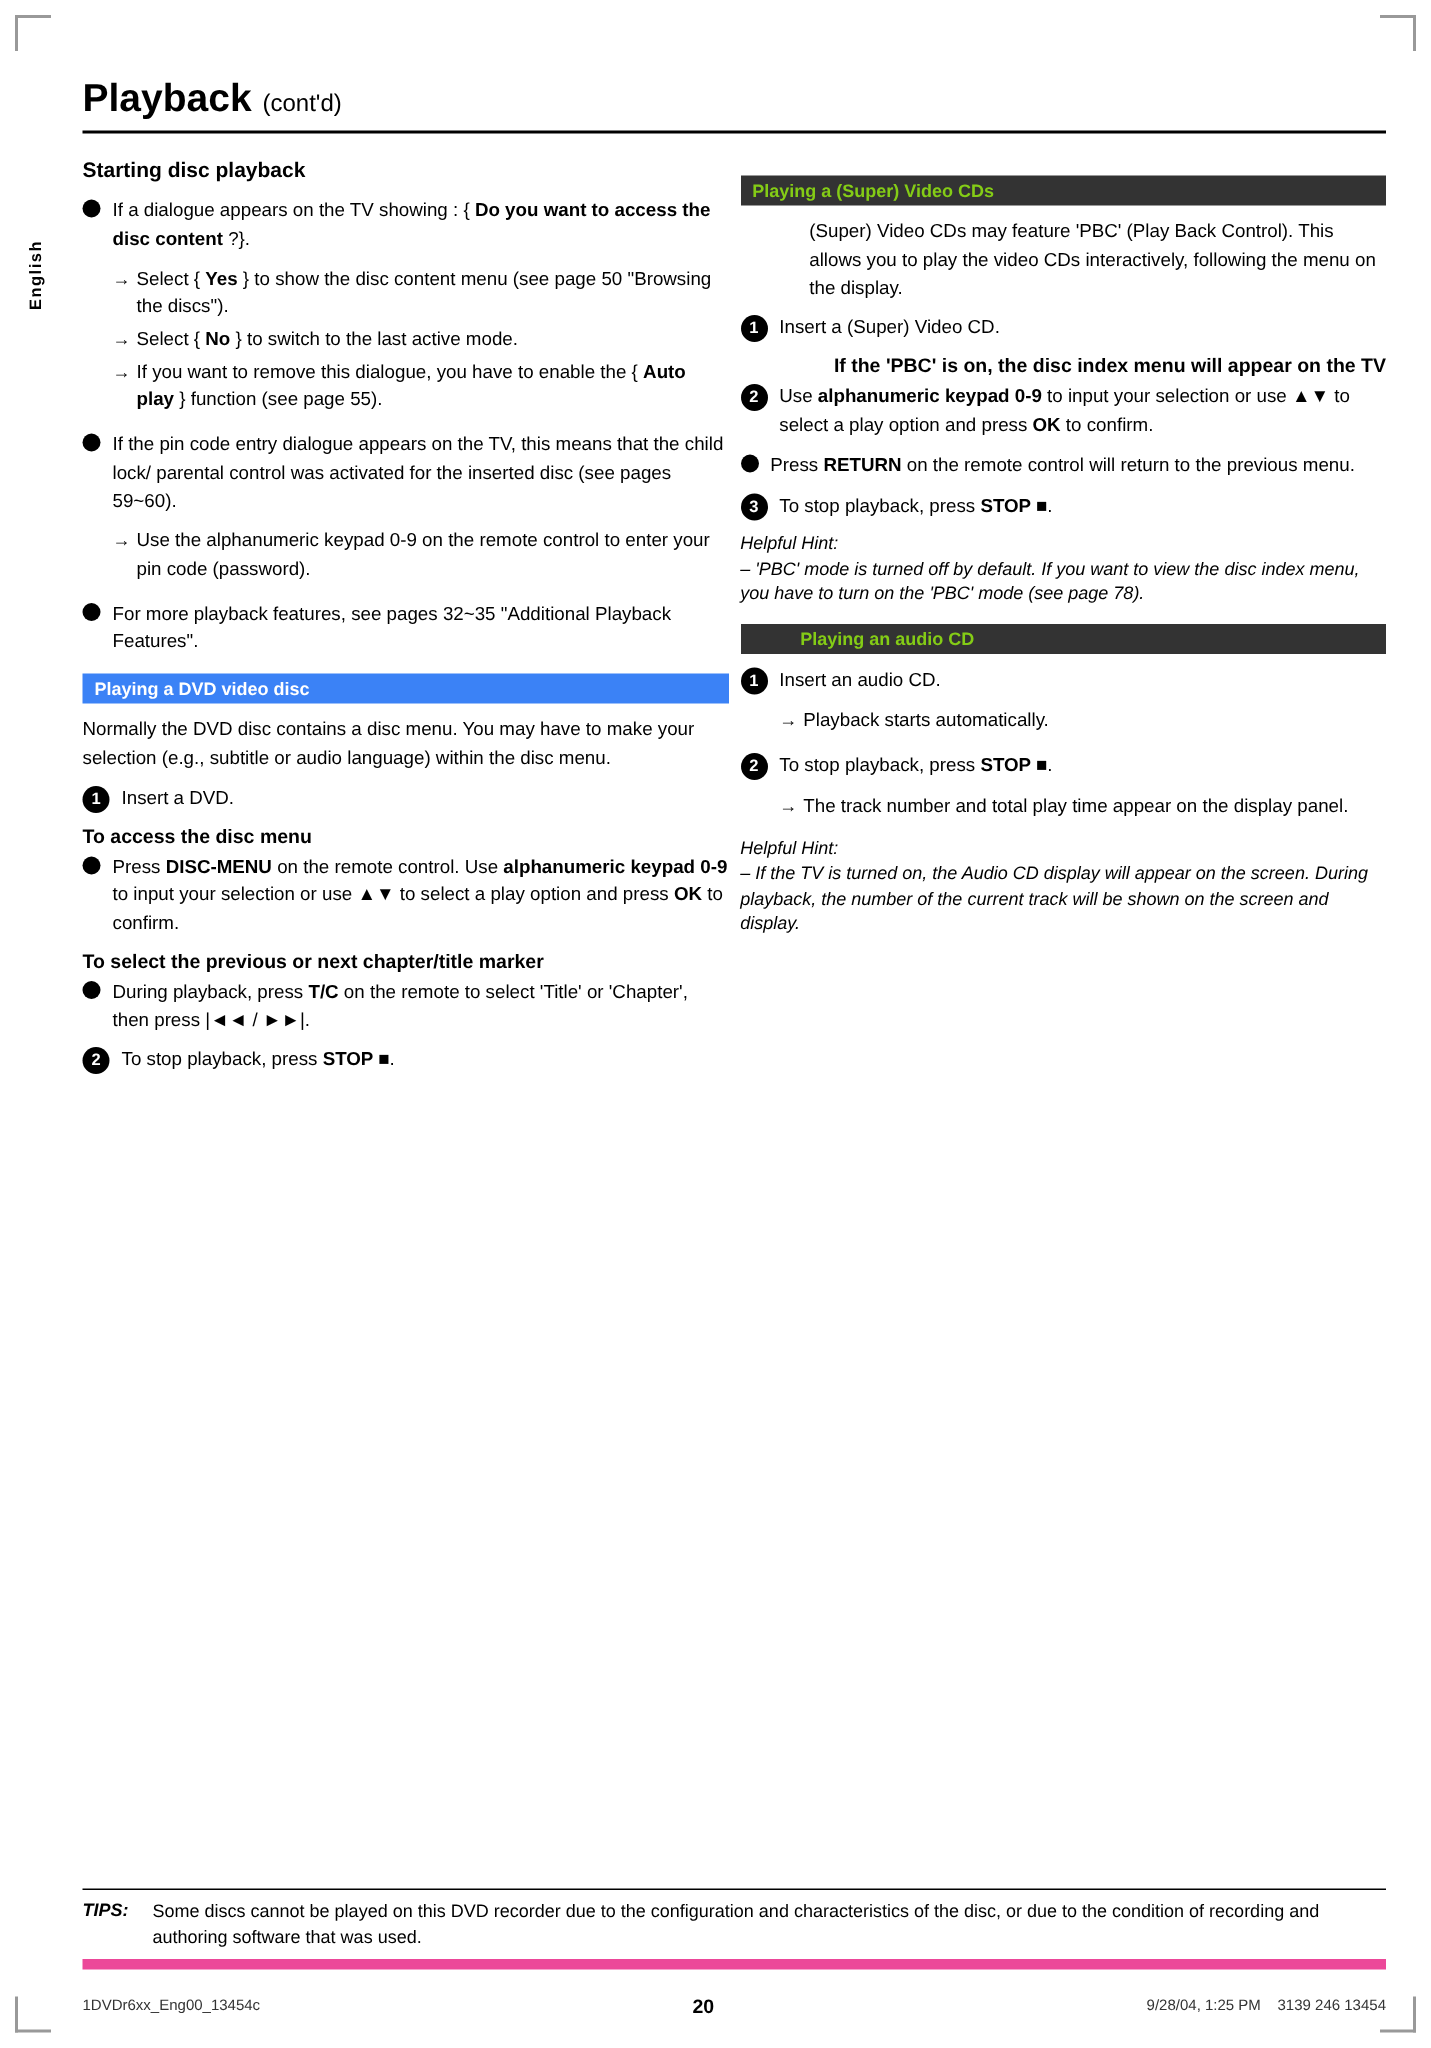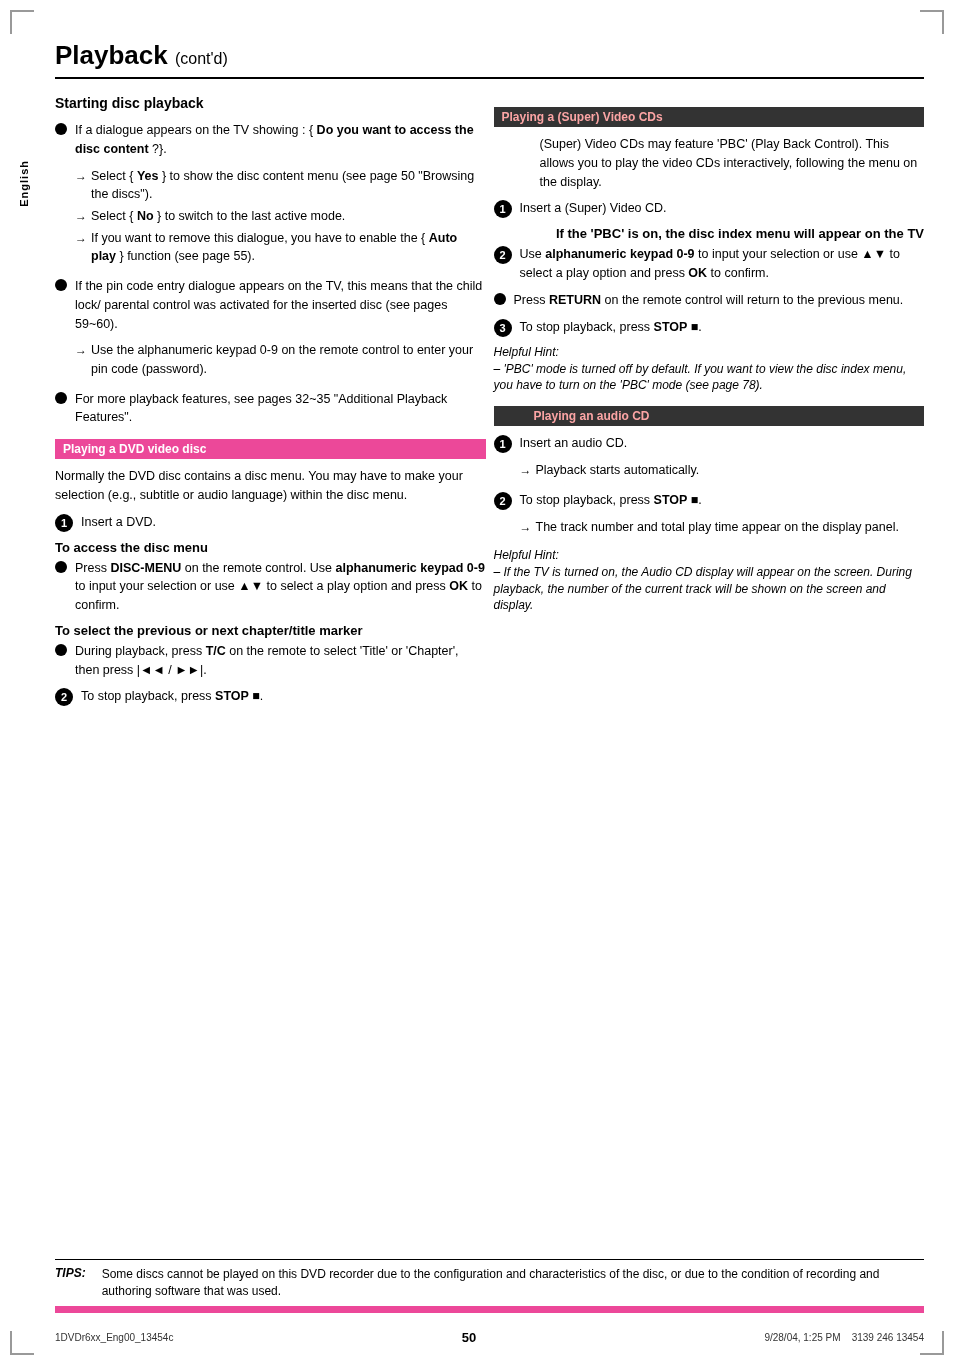--- a/index.html
+++ b/index.html
@@ -37,20 +37,21 @@
       margin-right: 30px;
       padding-top: 40px;
     }
     
     .page-title {
       font-size: 26px;
       font-weight: bold;
       margin-bottom: 16px;
       padding-bottom: 6px;
       border-bottom: 2px solid #000;
+      margin-top: 10px;
     }
     .page-title .contd {
       font-size: 16px;
       font-weight: normal;
     }
     
     .two-col {
       display: flex;
       gap: 8px;
     }
@@ -63,31 +64,31 @@
       min-width: 0;
     }
     
     .section-heading {
       font-size: 14px;
       font-weight: bold;
       margin-bottom: 10px;
     }
     
     .section-bar {
-      background: #ec4899;
+      background: #3b82f6;
       color: #fff;
       font-size: 12px;
       font-weight: bold;
       padding: 3px 8px;
       margin-bottom: 8px;
       margin-top: 12px;
     }
     .section-bar-dark {
       background: #333;
-      color: #fca5a5;
+      color: #84cc16;
       font-size: 12px;
       font-weight: bold;
       padding: 3px 8px;
       margin-bottom: 8px;
       margin-top: 12px;
     }
     
     .bullet-item {
       display: flex;
       align-items: flex-start;
@@ -403,19 +404,19 @@
 
   </div>
 
   <div class="tips-bar">
     <span class="tips-label">TIPS:</span>
     <span class="tips-content">Some discs cannot be played on this DVD recorder due to the configuration and characteristics of the disc, or due to the condition of recording and authoring software that was used.</span>
   </div>
 
   <div class="footer">
     <span class="footer-doc">1DVDr6xx_Eng00_13454c</span>
-    <span class="footer-page">50</span>
+    <span class="footer-page">20</span>
     <span class="footer-right">
       <span>9/28/04, 1:25 PM</span>&nbsp;&nbsp;&nbsp;&nbsp;<span>3139 246 13454</span>
     </span>
   </div>
 
 </div>
 
 </body></html>

